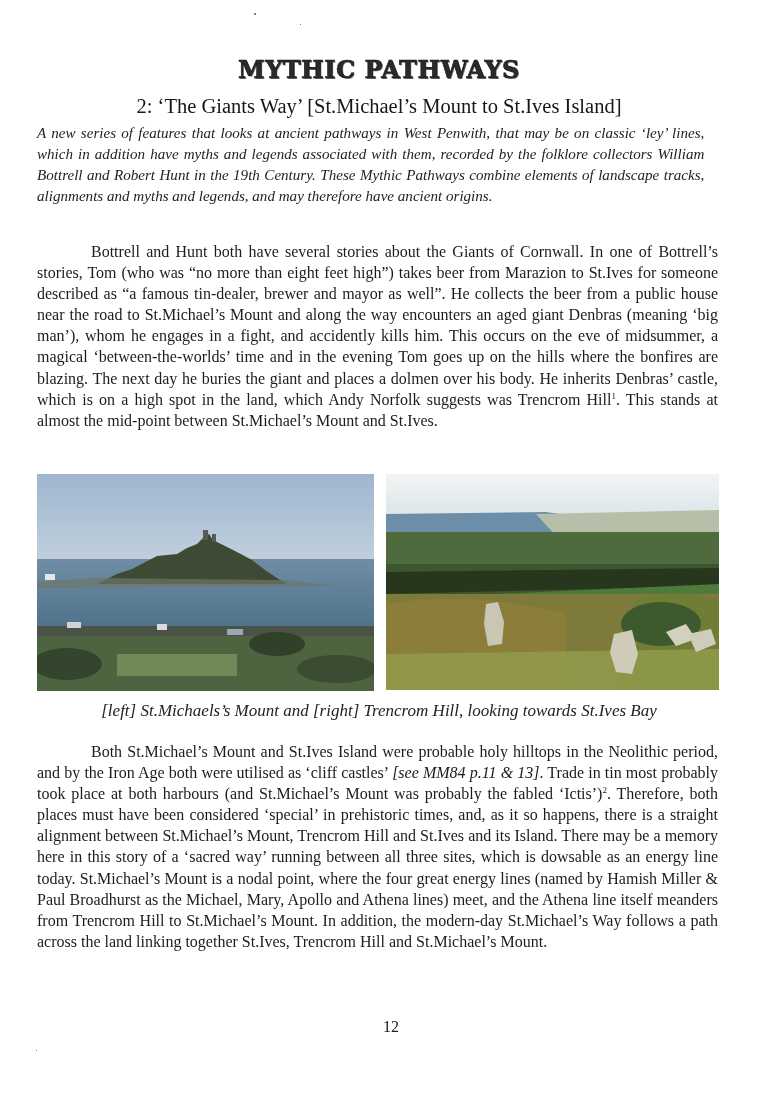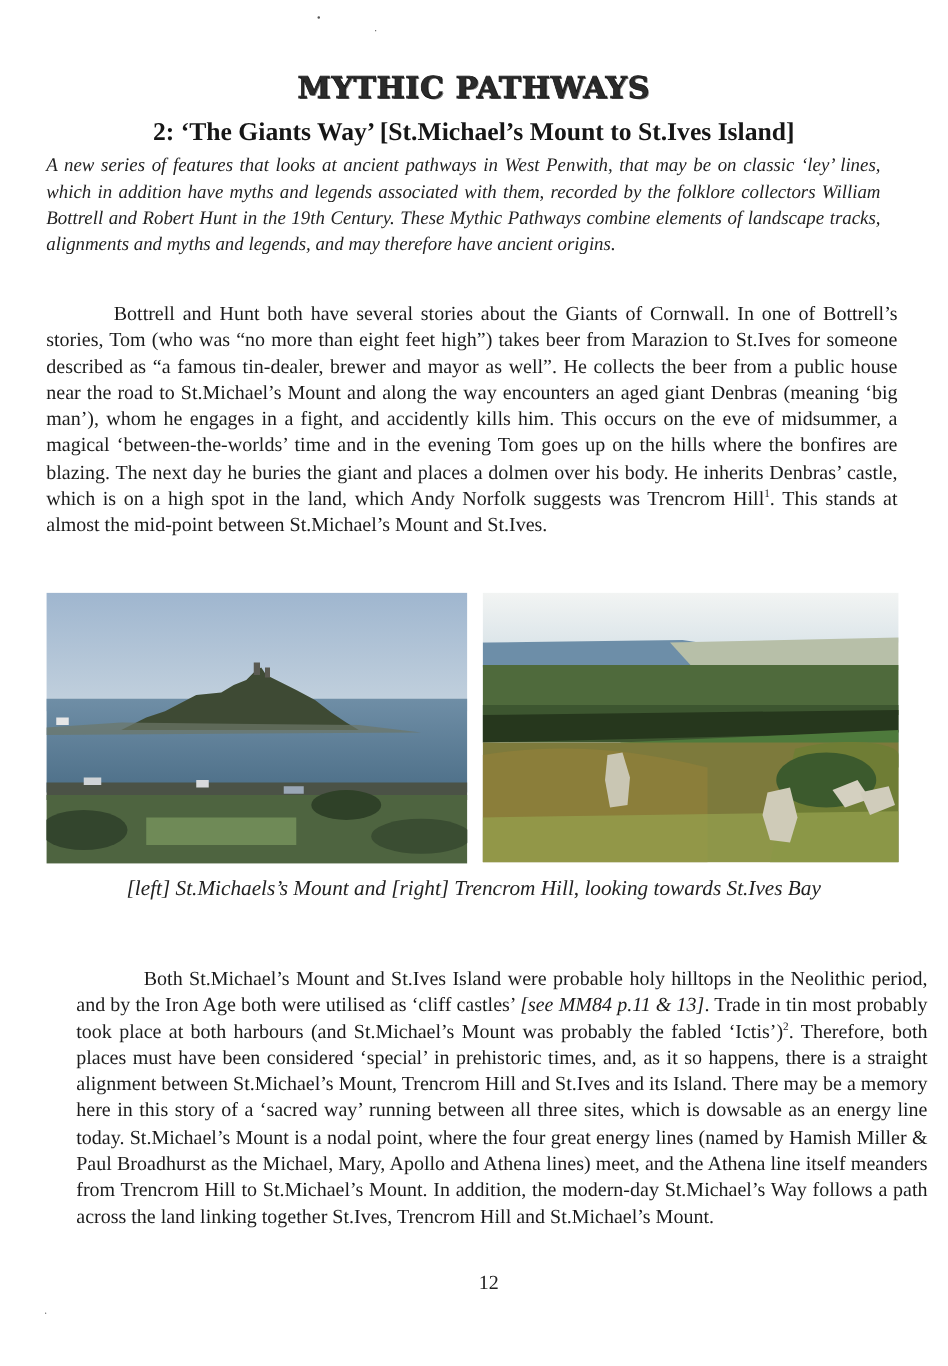--- a/index.html
+++ b/index.html
@@ -5,34 +5,34 @@
   html, body { margin: 0; padding: 0; background: #ffffff; }
   body { width: 758px; height: 1093px; position: relative; overflow: hidden; font-family: "Liberation Serif", serif; color: #1a1a1a; }
 
   .masthead {
     position: absolute; top: 55px; left: 0; width: 758px; text-align: center;
     font-family: "DejaVu Serif", serif; font-weight: bold; font-size: 24px; letter-spacing: 0.5px;
     color: #2b2b2b; -webkit-text-stroke: 0.6px #111; text-shadow: 1px 1px 0 #777;
   }
   .subtitle {
     position: absolute; top: 95px; left: 0; width: 758px; text-align: center;
-    font-family: "Liberation Serif", serif; font-weight: bold; font-size: 20.5px; color: #161616;
+    font-family: "Liberation Serif", serif; font-weight: normal; font-size: 20.5px; color: #161616;
   }
   .intro {
     position: absolute; top: 122px; left: 37px; width: 681px;
     font-family: "Liberation Serif", serif; font-style: italic; font-size: 15.4px; line-height: 21.1px;
     text-align: justify; color: #222; transform: scaleX(0.98); transform-origin: left top;
   }
   .para {
     position: absolute; left: 37px; width: 681px;
     font-family: "Liberation Serif", serif; font-size: 16px; line-height: 21.1px;
     text-align: justify; text-indent: 54px; color: #1c1c1c;
   }
   .para1 { top: 241px; }
-  .para2 { top: 773px; margin-left: 24px; }
+  .para2 { top: 741px; }
   .para sup { font-size: 9px; vertical-align: super; line-height: 0; }
   .ref { font-style: italic; }
 
   .photo { position: absolute; overflow: hidden; }
   .photo-left { left: 37px; top: 474px; width: 337px; height: 217px; }
   .photo-right { left: 386px; top: 474px; width: 333px; height: 216px; }
   .photo svg { display: block; width: 100%; height: 100%; }
 
   .caption {
     position: absolute; top: 701px; left: 0; width: 758px; text-align: center;

